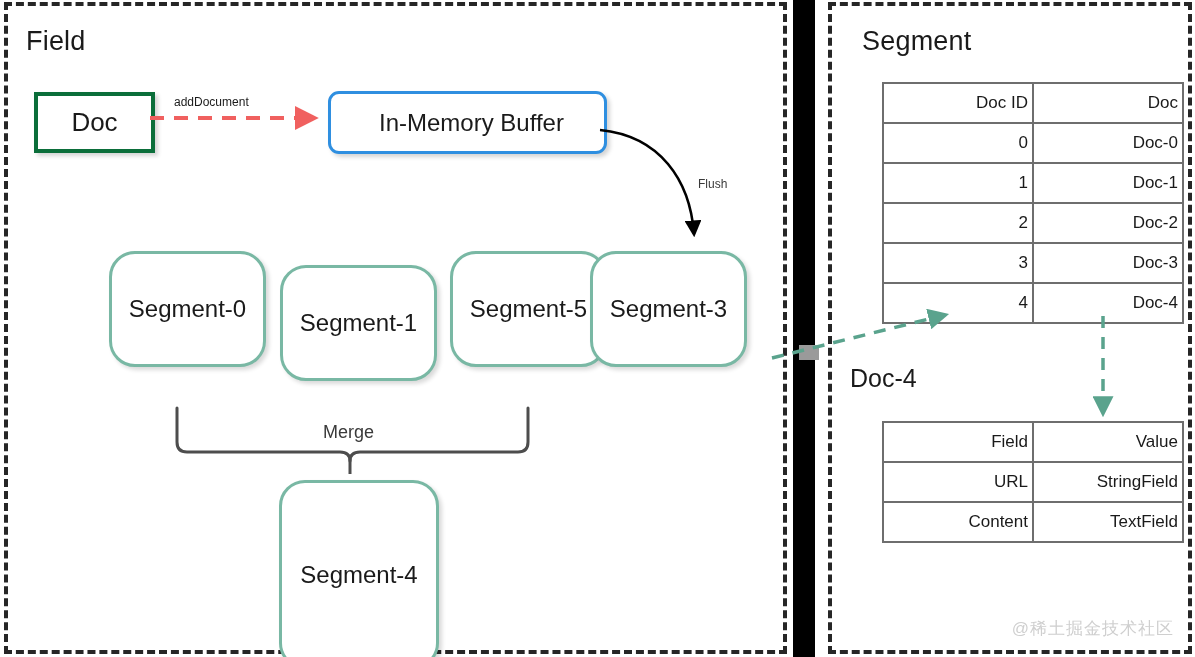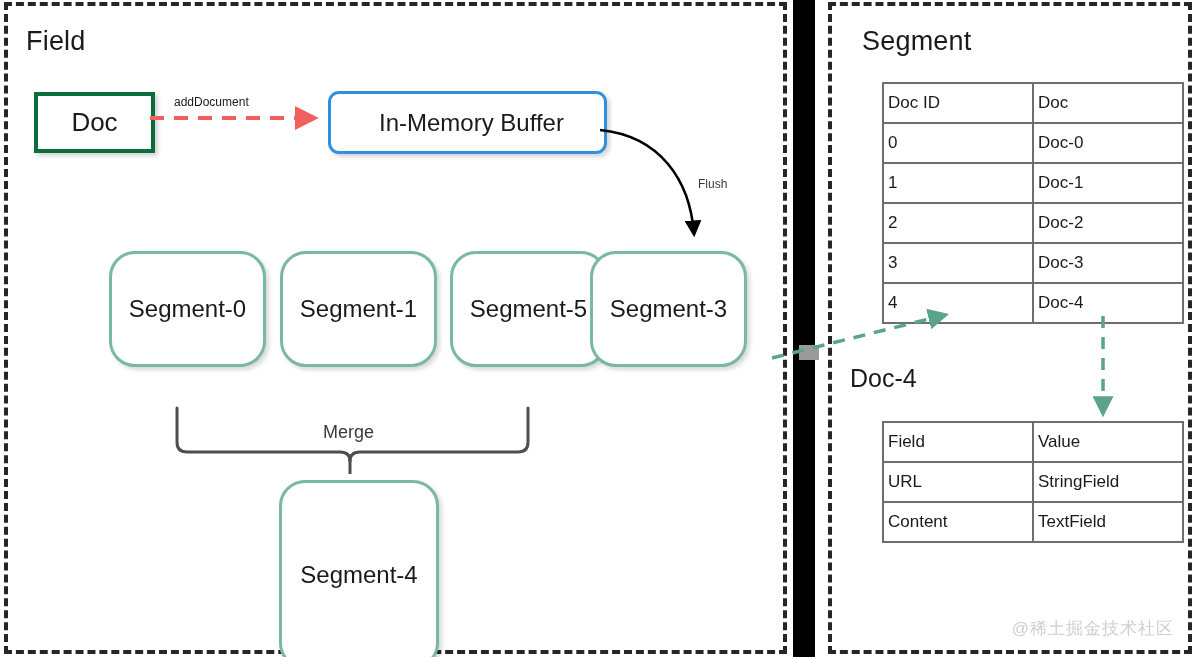--- a/index.html
+++ b/index.html
@@ -98,21 +98,21 @@
   }
   .segment-node {
     width: 157px;
     height: 116px;
     border: 3px solid #79b8a4;
     border-radius: 26px;
     font-size: 24px;
     box-shadow: 3px 3px 4px rgba(0,0,0,0.15);
   }
   #seg0 { left: 101px; top: 245px; }
-  #seg1 { left: 272px; top: 245px; }
+  #seg1 { left: 272px; top: 259px; }
   #seg2 { left: 442px; top: 245px; }
   #seg3 { left: 582px; top: 245px; }
   #seg4 {
     left: 271px;
     top: 474px;
     width: 160px;
     height: 189px;
   }
 
   
@@ -139,21 +139,21 @@
   
   .data-table {
     position: absolute;
     border-collapse: collapse;
     background: #ffffff;
   }
   .data-table td {
     border: 2px solid #6e6e6e;
     font-size: 17px;
     color: #1a1a1a;
-    text-align: left;
+    text-align: right;
     height: 34px;
     padding: 2px 4px;
     font-family: "Liberation Sans", sans-serif;
     margin-top: 40px;
   }
   .data-table td.col-a { width: 140px; }
   .data-table td.col-b { width: 140px; }
 
   #segment-table { left: 50px; top: 76px; }
   #doc4-table    { left: 50px; top: 415px; }

